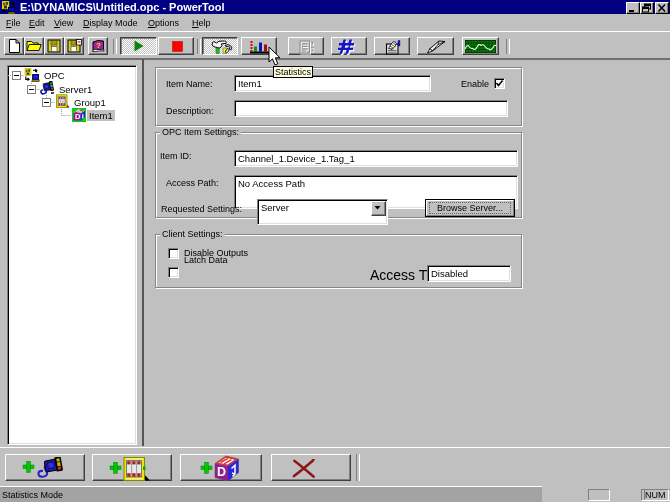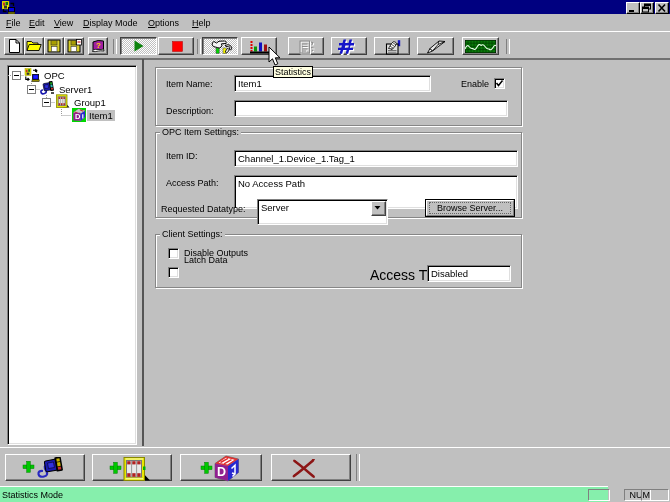--- a/index.html
+++ b/index.html
@@ -43,39 +43,40 @@
  border:1px solid;border-color:#808080 #fff #fff #808080;
  box-shadow:inset 1px 1px 0 #000, inset -1px -1px 0 #dfdfdf;}
 .cb{position:absolute;width:11px;height:11px;background:#fff;box-sizing:border-box;
  border:1px solid;border-color:#808080 #fff #fff #808080;
  box-shadow:inset 1px 1px 0 #000, inset -1px -1px 0 #dfdfdf;}
 
 #botbar{left:0;top:447px;width:670px;height:39px;background:#c0c0c0;border-top:1px solid #fff;}
 .bb{position:absolute;top:6px;width:80px;height:27px;box-sizing:border-box;background:#c0c0c0;
  border:1px solid;border-color:#fff #404040 #404040 #fff;box-shadow:inset -1px -1px 0 #808080;}
 
-#status{left:0;top:486px;width:608px;height:16px;background:#86efac;border-top:1px solid #fff;}
+#status{left:0;top:486px;width:542px;height:16px;background:#a3a3a3;border-top:1px solid #fff;}
 .sp{position:absolute;top:2px;height:12px;box-sizing:border-box;font-size:9px;
  border:1px solid;border-color:#808080 #fff #fff #808080;}
 #tooltip{left:273px;top:66px;width:40px;height:12px;background:#ffffe1;border:1px solid #000;box-sizing:border-box;
  font-size:9px;text-align:center;line-height:10px;z-index:50;}
 </style></head>
 <body>
 
 <div class="abs" id="title">
   <svg class="abs" style="left:2px;top:1px" width="13" height="13" viewBox="0 0 13 13">
     <rect x="0" y="0" width="7" height="8" fill="#e8e800" stroke="#a0a000" stroke-width="0.5"></rect>
     <rect x="1" y="1.5" width="2" height="3" fill="#c03030"></rect>
       <rect x="3.5" y="1" width="2.5" height="3" fill="#107010"></rect>
     <rect x="2" y="4.5" width="3" height="3" fill="#303030"></rect>
     <path d="M8.5 2.5 l3 0 l0 2.5" stroke="#000" fill="none" stroke-width="1.3"></path>
     <path d="M1.5 8 l0 2.5 l3 0" stroke="#000" fill="none" stroke-width="1.3"></path>
     <rect x="6.5" y="6.5" width="6" height="4.5" fill="#0000e0" stroke="#000"></rect>
     <rect x="6" y="11" width="7" height="2" fill="#808000" stroke="#000" stroke-width="0.5"></rect>
   </svg>
+  <div class="abs txt">E:\DYNAMICS\Untitled.opc - PowerTool</div>
   <div class="abs tbtn" style="left:626px"><svg width="12" height="10" viewBox="0 0 12 10">
         <rect x="2" y="7" width="5" height="2" fill="#000"></rect>
       </svg></div>
   <div class="abs tbtn" style="left:640px"><svg width="12" height="10" viewBox="0 0 12 10">
         <rect x="3.5" y="1" width="6" height="5" fill="none" stroke="#000"></rect>
         <rect x="3.5" y="1" width="6" height="2" fill="#000"></rect>
         <rect x="1.5" y="4" width="6" height="5" fill="#c0c0c0" stroke="#000"></rect>
         <rect x="1.5" y="4" width="6" height="2" fill="#000"></rect>
       </svg></div>
   <div class="abs tbtn" style="left:655px"><svg width="12" height="10" viewBox="0 0 12 10">
@@ -288,25 +289,25 @@
 <div class="abs lbl" style="left:461px;top:79px">Enable</div>
 <div class="cb" style="left:494px;top:78px"><svg width="9" height="9" viewBox="0 0 9 9">
       <path d="M1.5 4 L3.5 6.5 L7.5 1.5" stroke="#000" stroke-width="1.5" fill="none"></path>
     </svg></div>
 <div class="abs lbl" style="left:166px;top:106px">Description:</div>
 <div class="abs fld" style="left:234px;top:100px;width:274px;height:17px"></div>
 
 <div class="abs etch" style="left:155px;top:132px;width:367px;height:86px">
     <span class="gbl">OPC Item Settings:</span>
   </div>
-<div class="abs lbl" style="left:166px;top:151px">Item ID:</div>
+<div class="abs lbl" style="left:160px;top:151px">Item ID:</div>
 <div class="abs fld" style="left:234px;top:150px;width:284px;height:17px">Channel_1.Device_1.Tag_1</div>
 <div class="abs lbl" style="left:166px;top:178px">Access Path:</div>
 <div class="abs fld" style="left:234px;top:175px;width:284px;height:34px">No Access Path</div>
-<div class="abs lbl" style="left:161px;top:204px">Requested Datatype:</div>
+<div class="abs lbl" style="left:161px;top:204px">Requested Settings:</div>
 <div class="abs fld" style="left:257px;top:199px;width:131px;height:26px">Server
   <div style="position:absolute;right:1px;top:1px;width:13px;height:13px;background:#c0c0c0;border:1px solid;border-color:#fff #404040 #404040 #fff;box-shadow:inset -1px -1px 0 #808080;">
   <svg width="11" height="11" viewBox="0 0 11 11">
         <path d="M2.5 4 L8.5 4 L5.5 7.5 Z" fill="#000"></path>
       </svg></div>
 </div>
 <div class="abs" id="browse" style="left:425px;top:199px;width:90px;height:18px;background:#c0c0c0;border:1px solid #000;box-sizing:border-box;">
   <div style="position:absolute;left:0;top:0;right:0;bottom:0;border:1px solid;border-color:#fff #808080 #808080 #fff;padding-left:20px;">
     <div style="position:absolute;left:2px;top:1px;right:2px;bottom:1px;border:1px dotted #666;text-align:center;font-size:9px;line-height:11px;">Browse Server...</div>
   </div>
@@ -383,20 +384,20 @@
       <path d="M2.5 2 C7 5 15 12 21.5 17.5 M21 1.5 C14 7.5 7.5 13 2 17" fill="none" stroke="#8c1616" stroke-width="2.5" stroke-linecap="round"></path>
       <path d="M1.5 1 l3 2 M20 .8 l2.8 -.5 M1 18 l2.5 -2.5 M19.5 16 l3 2.5" stroke="#8c1616" stroke-width="1.2" fill="none"></path>
       </svg>
     </div>
   <div class="tsep" style="left:356px;top:6px;height:27px"></div>
 </div>
 
 <div class="abs" id="status">
   <div class="abs" style="left:2px;top:3px;font-size:9px">Statistics Mode</div>
   <div class="sp" style="left:588px;width:22px"></div>
-  <div class="sp" style="left:624px;width:27px;text-align:right;line-height:10px">NUM</div>
+  <div class="sp" style="left:644px;width:27px;text-align:left;line-height:10px">NUM</div>
   <div class="sp" style="left:641px;width:28px"></div>
 </div>
 
 <div class="abs" id="tooltip">Statistics</div>
 <svg class="abs" style="left:268px;top:46px;z-index:60" width="14" height="21" viewBox="0 0 14 21">
   <path d="M1 1 L1 16 L4.5 12.8 L7 19 L9.8 17.8 L7.3 11.8 L12 11.8 Z" fill="#fff" stroke="#000" stroke-width="1"></path>
 </svg>
 
 </body></html>

